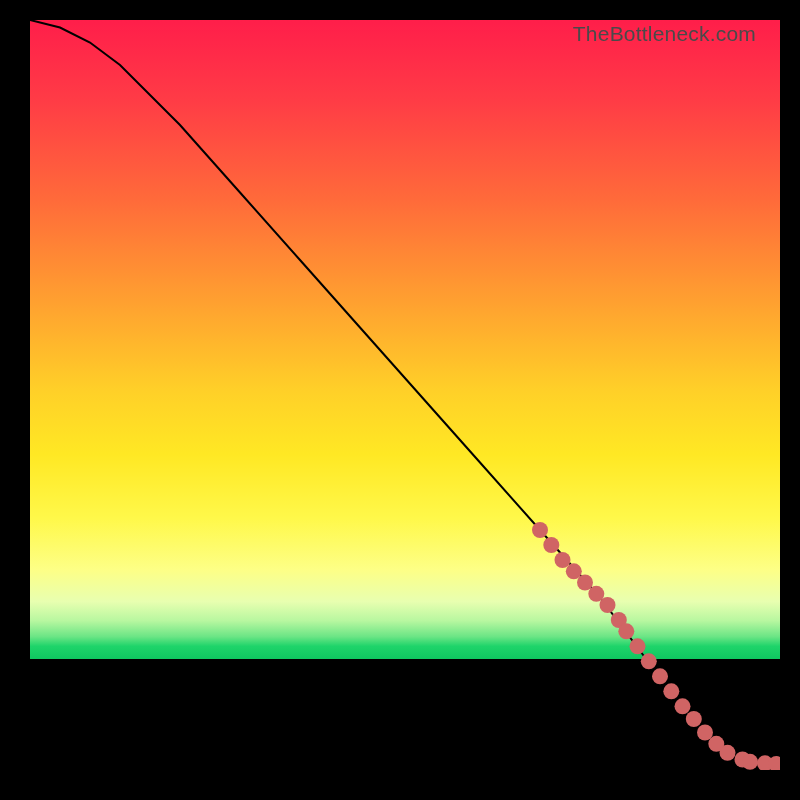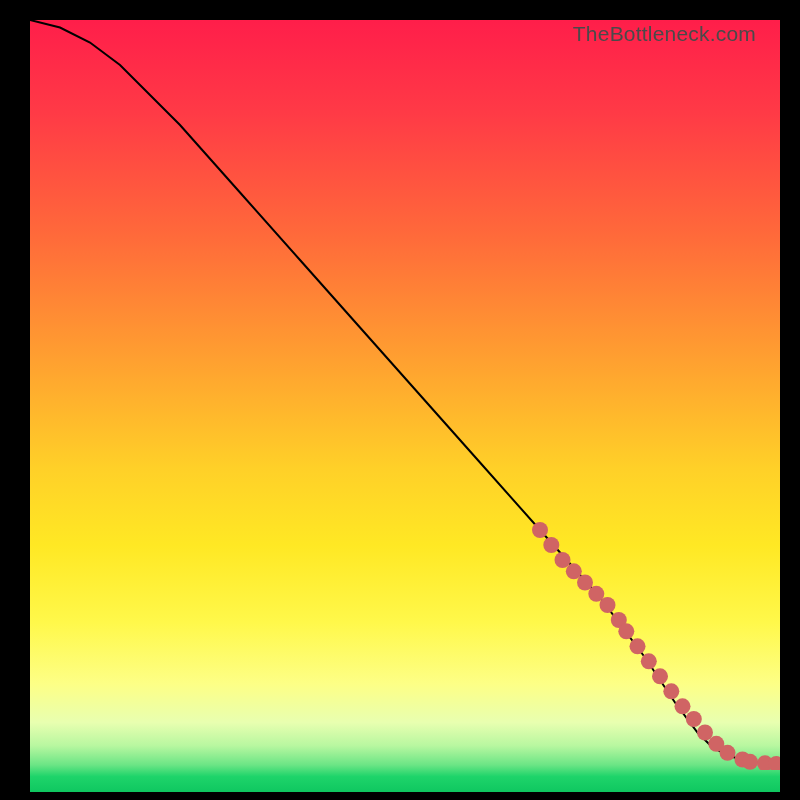--- a/index.html
+++ b/index.html
@@ -15,21 +15,21 @@
     position: relative;
     width: 800px;
     height: 800px;
     background: #000;
   }
   .plot {
     position: absolute;
     left: 30px;
     top: 20px;
     width: 750px;
-    height: 772px;
+    height: 639px;
     
     background: linear-gradient(
       to bottom,
       #ff1e4a 0%,
       #ff3a46 12%,
       #ff6a3a 28%,
       #ffa030 44%,
       #ffd028 58%,
       #ffe824 68%,
       #fff84a 78%,

